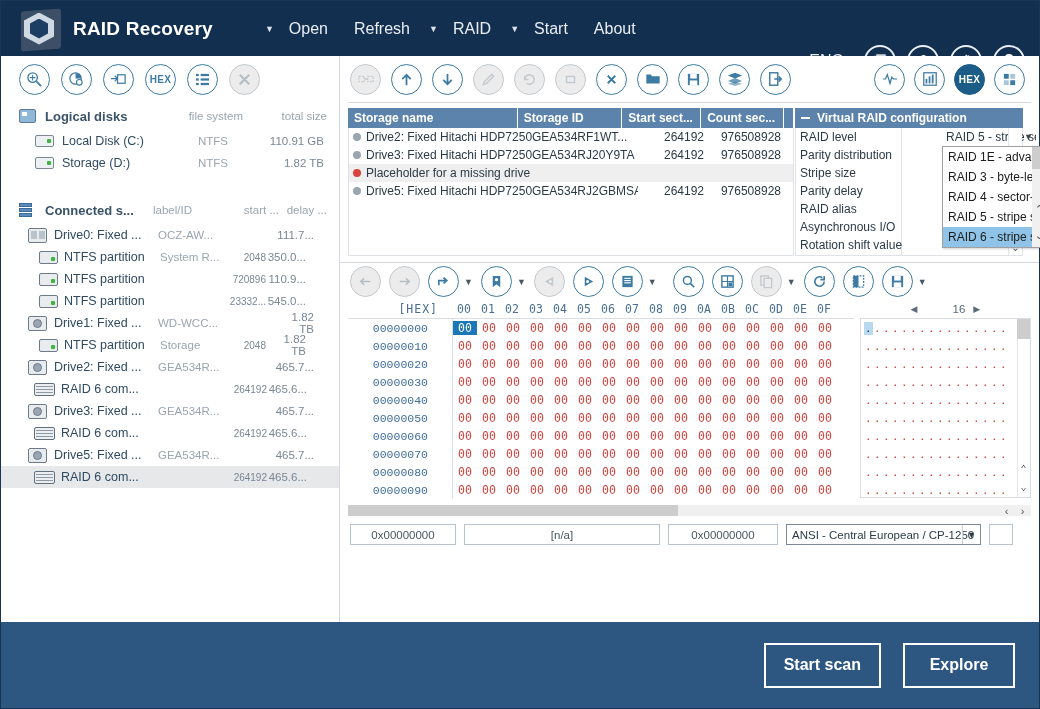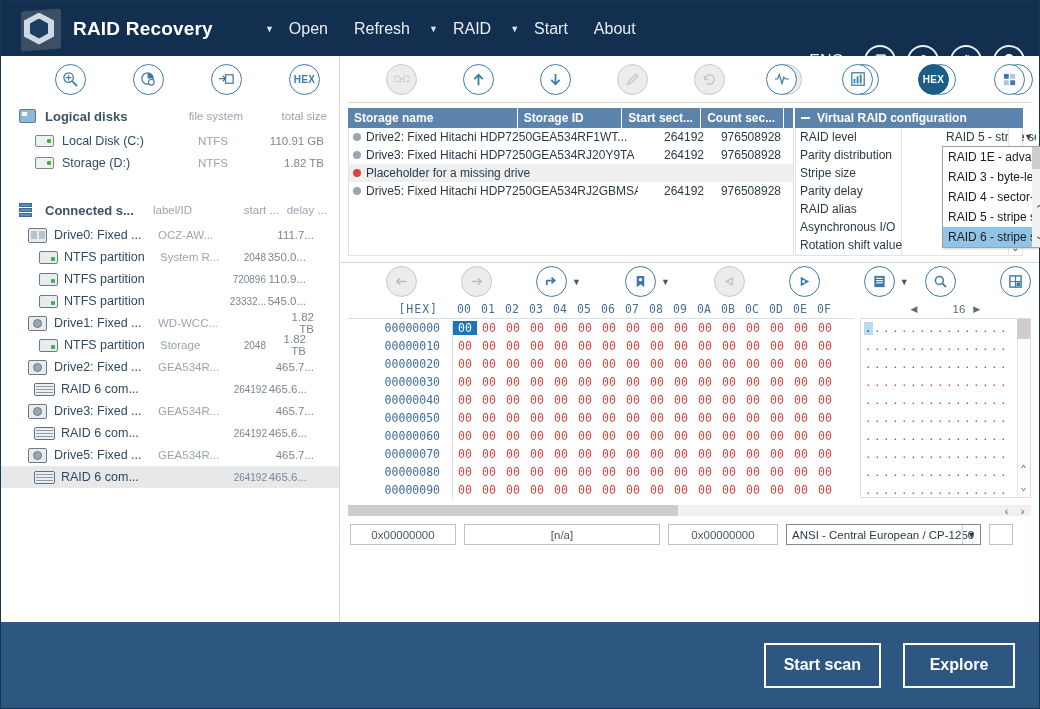--- a/index.html
+++ b/index.html
@@ -44,21 +44,21 @@
               display:flex; align-items:center; justify-content:center;
               color:#fff; }
   .circ-btn svg { display:block; }
 
   
   .ltoolbar { position:absolute; left:0; top:55px; width:338px; height:46px;
               background:#fff; display:flex; align-items:center;
               padding-left:18px; gap:11px; }
   .tb-ico { width:31px; height:31px; border-radius:50%; border:1.6px solid #3d7ba3;
             display:flex; align-items:center; justify-content:center; color:#3d7ba3;
-            background:#fff; flex:none;margin-left:36px; }
+            background:#fff; flex:none; }
   .tb-ico.dis { border-color:#c3c9ce; color:#c3c9ce; background:#ececec; }
   .tb-ico.hex { font-size:10px; font-weight:bold; letter-spacing:.3px; }
   .tb-ico.filled { background:#1c5d87; border-color:#1c5d87; color:#fff; }
 
   
   .tree { position:absolute; left:0; top:101px; width:338px; height:520px;
           background:#fff; overflow:hidden; font-size:12.5px; }
   .tree-group { display:flex; align-items:center; height:28px; padding-left:18px;
                 color:#3b5368; font-weight:bold; font-size:13px; }
   .tree-group .gname { margin-left:9px; }
@@ -161,21 +161,21 @@
 
   
   .hexv { margin:0 8px; display:flex; font-family:"DejaVu Sans Mono", monospace;
           font-size:11.5px; position:relative; }
   .hex-left { width:508px; }
   .hex-colhdr { height:18px; display:flex; color:#4a6f93; align-items:center; }
   .hex-colhdr .addrh { width:104px; text-align:right; padding-right:14px; letter-spacing:1px;}
   .hex-colhdr .cc { width:24px; text-align:center; }
   .hex-rows { border-top:1px solid #d9dde1; }
   .hex-row { height:18px; display:flex; align-items:center; }
-  .hex-row .addr { width:104px; text-align:right; padding-right:12px; color:#3f6e9c; }
+  .hex-row .addr { width:104px; text-align:right; padding-right:24px; color:#3f6e9c;font-family:Liberation Mono, monospace; }
   .hex-row .sep { width:1px; background:#d9dde1; height:18px; }
   .hex-cell { width:24px; text-align:center; color:#d9433f; }
   .hex-cell.sel { background:#1c77b8; color:#fff; }
   .ascii-wrap { width:172px; margin-left:6px; position:relative; }
   .ascii-hdr { height:18px; display:flex; align-items:center; justify-content:center;
                color:#7b8794; gap:8px; font-family:"Liberation Sans",sans-serif; }
   .ascii-hdr .n { color:#5b6b7a;margin-left:27px; }
   .ascii-box { border:1px solid #d9dde1; height:180px; position:relative; background:#fff; }
   .ascii-row { height:18px; display:flex; align-items:center; padding-left:3px; }
   .ascii-ch { width:9px; text-align:center; color:#d9433f; font-size:11px; }

